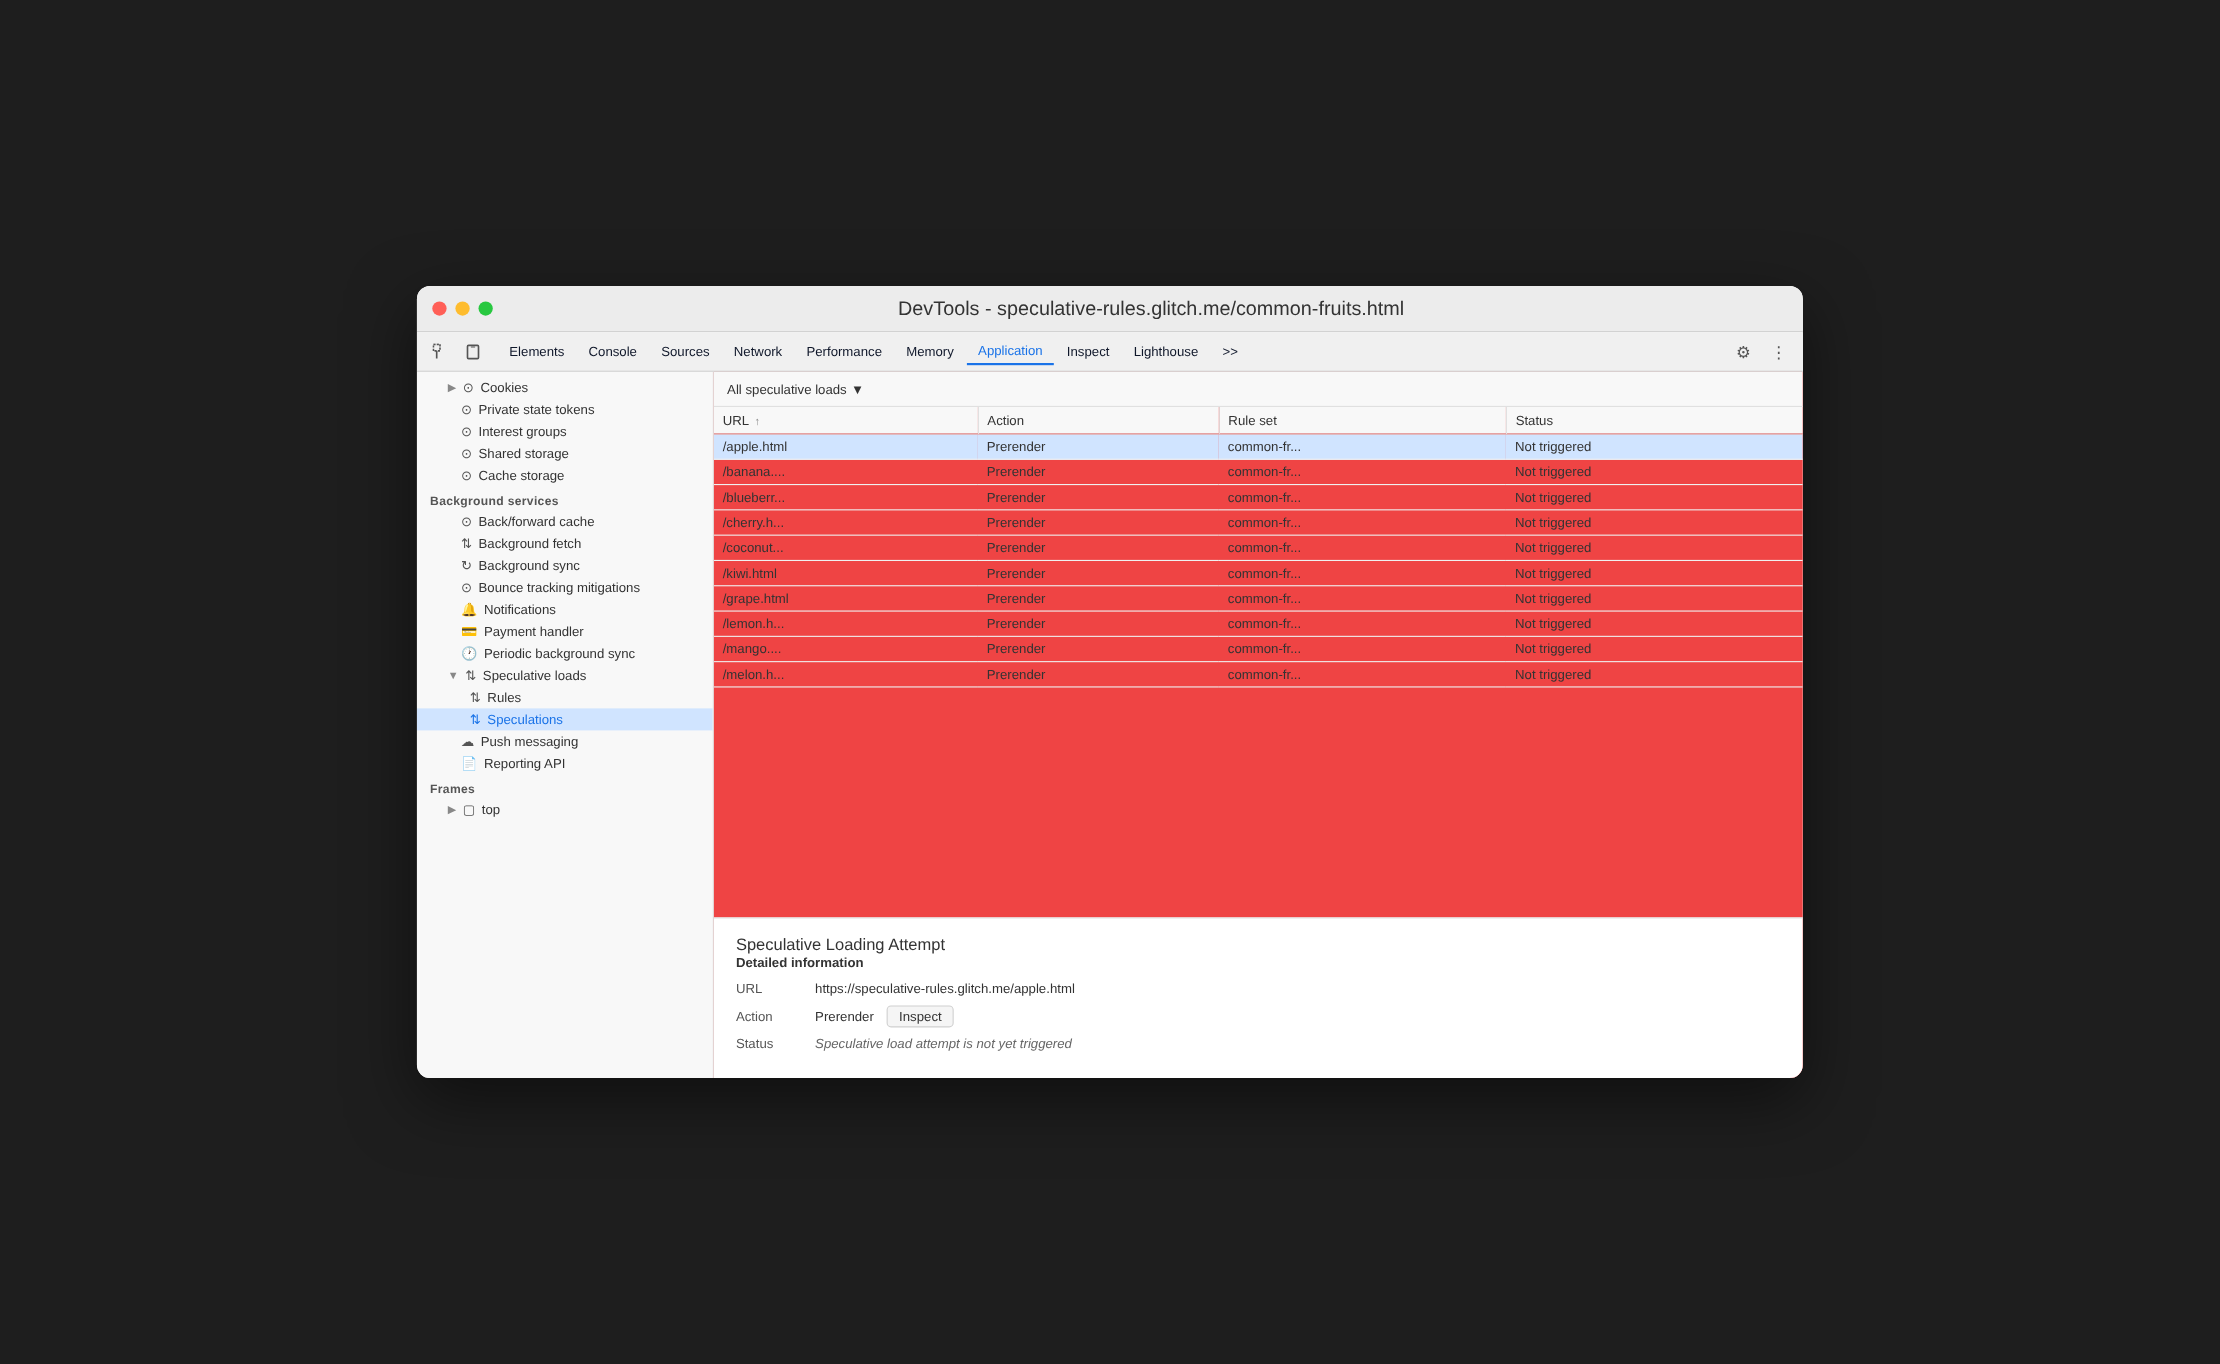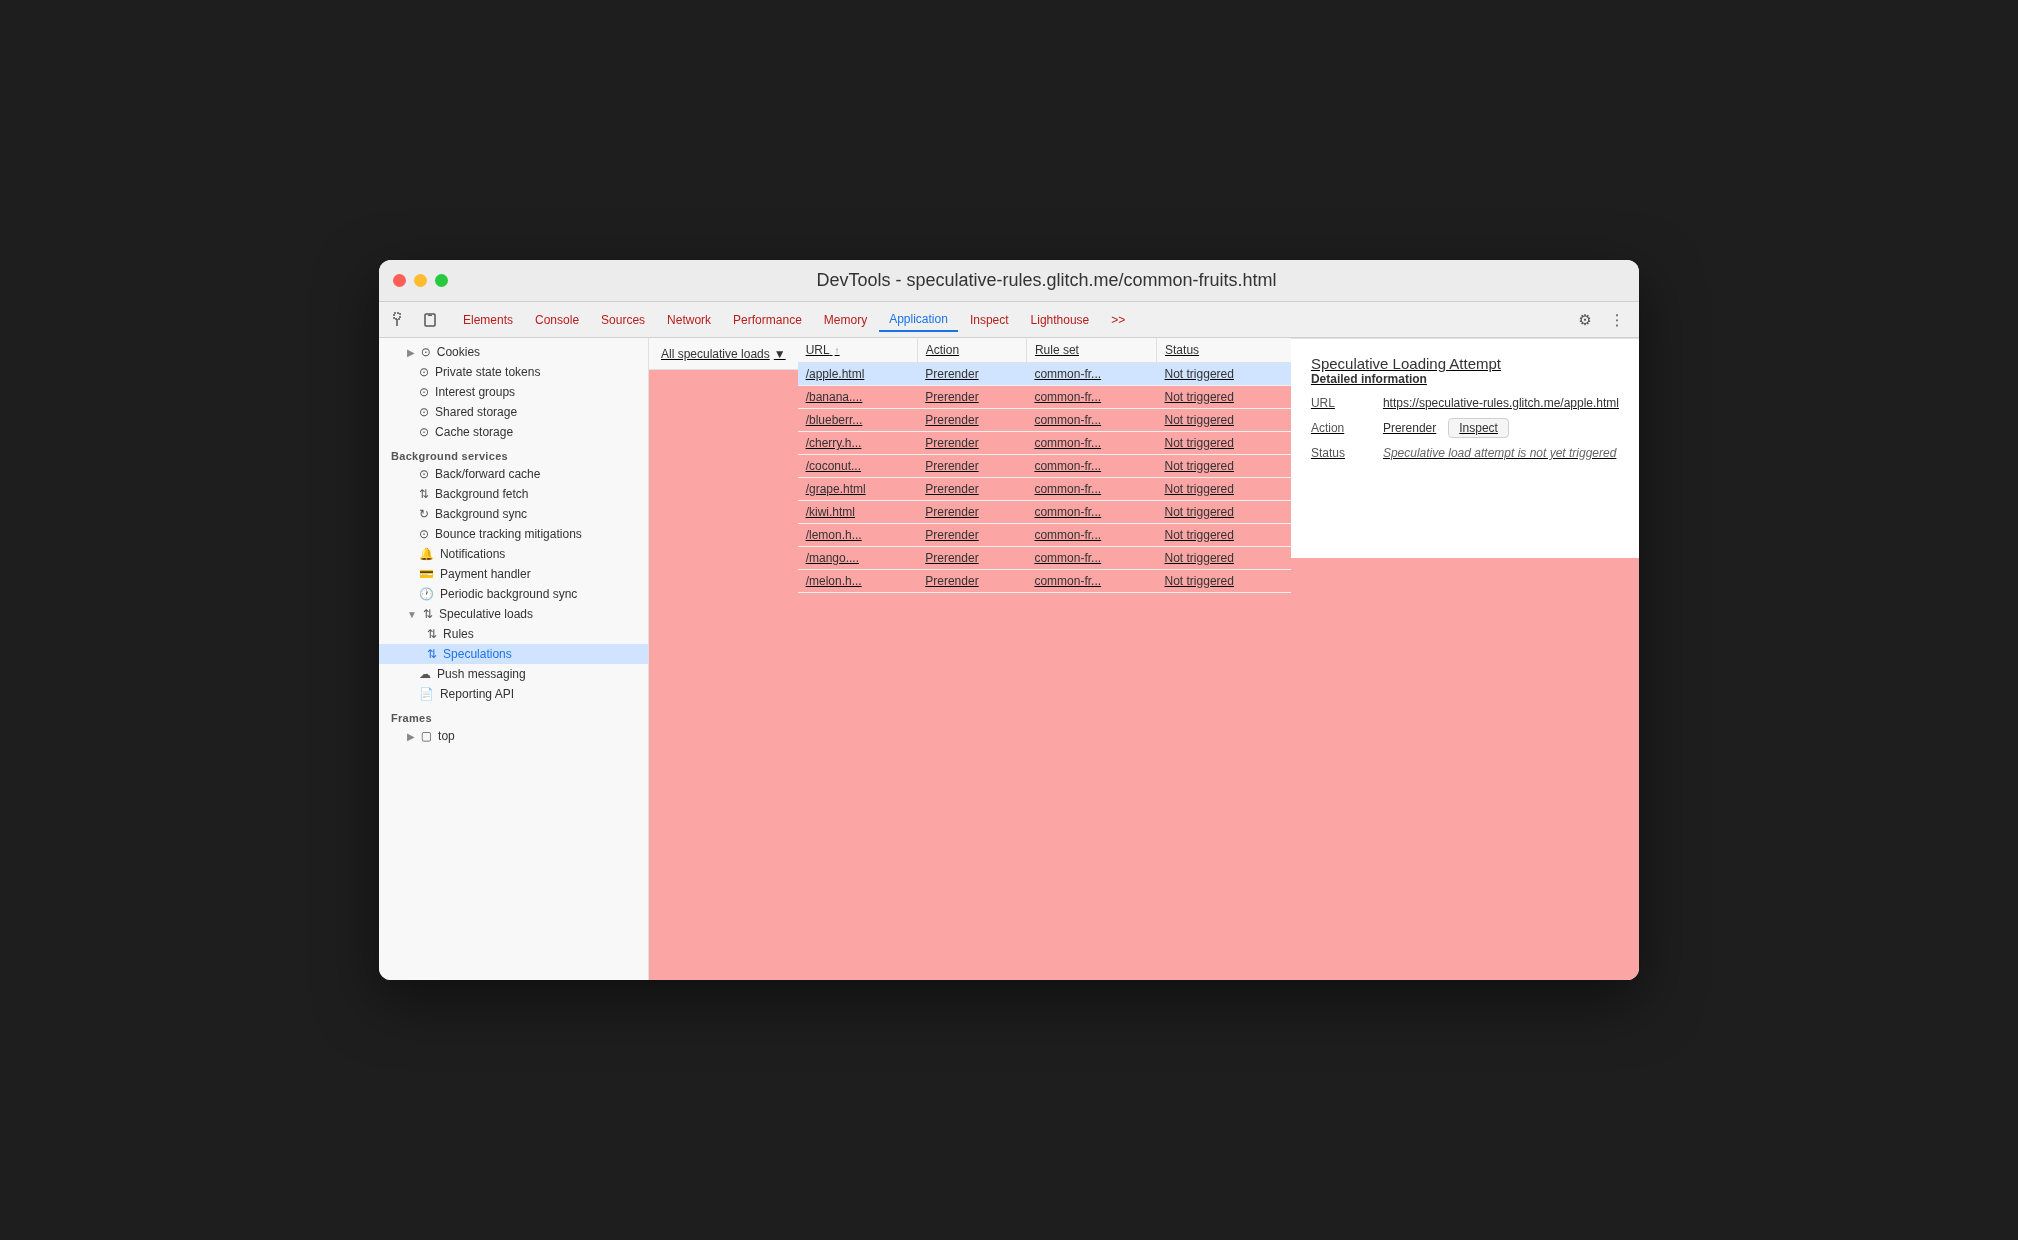--- a/index.html
+++ b/index.html
@@ -67,21 +67,21 @@
       border-radius: 4px;
       cursor: pointer;
       color: #555;
       font-size: 15px;
       border: none;
       background: transparent;
     }
     .dt-tab {
       padding: 4px 10px;
       font-size: 12px;
-      color: #b91c1c;
+      color: #0f172a;
       cursor: pointer;
       border-radius: 4px;
       white-space: nowrap;
     }
     .dt-tab.active {
       color: #1a73e8;
       border-bottom: 2px solid #1a73e8;
       border-radius: 0;
     }
     .dt-spacer { flex: 1; }
@@ -119,24 +119,23 @@
       color: #555;
       letter-spacing: 0.3px;
     }
     .indent-1 { padding-left: 28px; }
     .indent-2 { padding-left: 44px; }
     .collapse-arrow { font-size: 10px; color: #888; }
     
     .right-panel {
       flex: 1;
       display: flex;
-      flex-direction: row;
+      flex-direction: column;
       overflow: hidden;
-      background: #fca5a5;
-      text-decoration: underline;
+      background: #ef4444;
     }
     
     .panel-toolbar {
       height: 32px;
       background: #f8f8f8;
       border-bottom: 1px solid #e0e0e0;
       display: flex;
       align-items: center;
       padding: 0 12px;
       flex-shrink: 0;
@@ -405,27 +404,27 @@
     <td>common-fr...</td>
     <td>Not triggered</td>
   </tr>
               <tr>
     <td>/coconut...</td>
     <td>Prerender</td>
     <td>common-fr...</td>
     <td>Not triggered</td>
   </tr>
               <tr>
+    <td>/kiwi.html</td>
+    <td>Prerender</td>
+    <td>common-fr...</td>
+    <td>Not triggered</td>
+  </tr>
+              <tr>
     <td>/grape.html</td>
-    <td>Prerender</td>
-    <td>common-fr...</td>
-    <td>Not triggered</td>
-  </tr>
-              <tr>
-    <td>/kiwi.html</td>
     <td>Prerender</td>
     <td>common-fr...</td>
     <td>Not triggered</td>
   </tr>
               <tr>
     <td>/lemon.h...</td>
     <td>Prerender</td>
     <td>common-fr...</td>
     <td>Not triggered</td>
   </tr>

